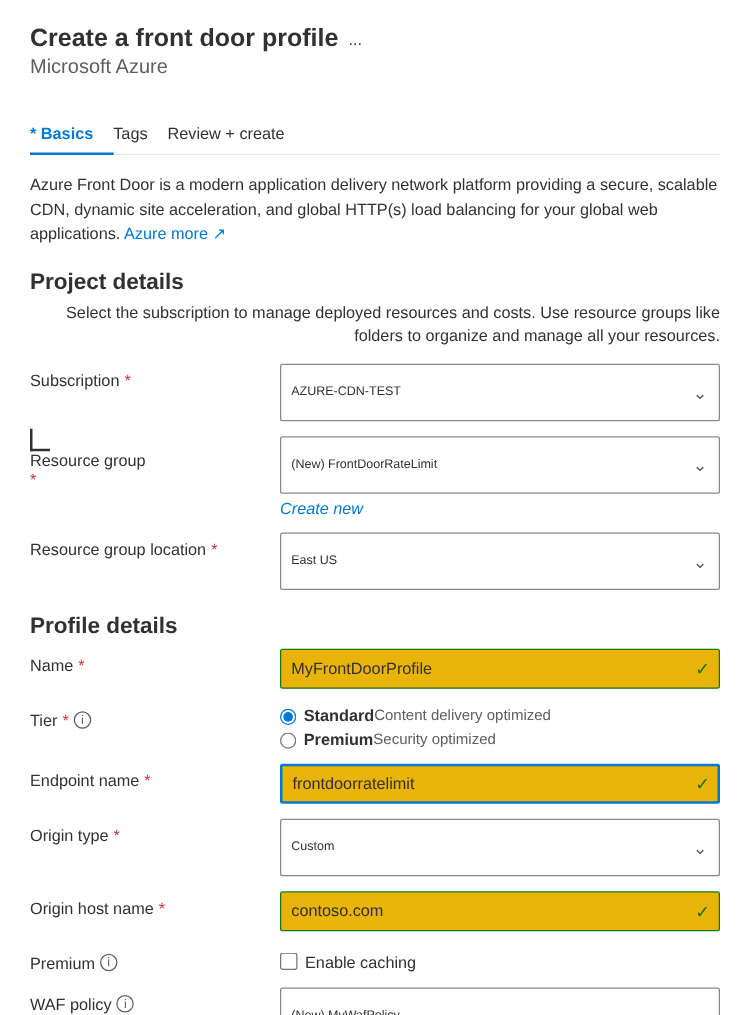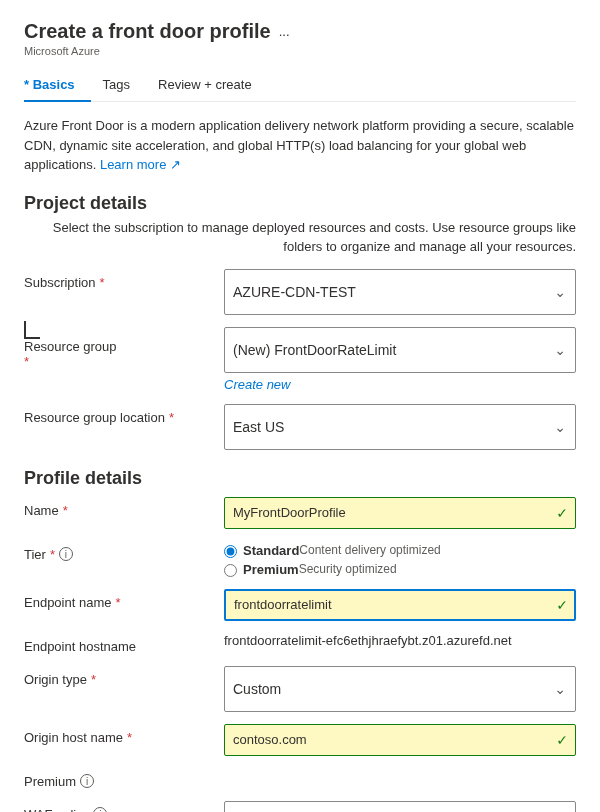--- a/index.html
+++ b/index.html
@@ -16,28 +16,28 @@
     }
     .page-title {
       font-size: 20px;
       font-weight: 600;
       color: #323130;
       display: flex;
       align-items: center;
       gap: 8px;
     }
     .page-subtitle {
-      font-size: 11px;
+      font-size: 16px;
       color: #605e5c;
       margin-top: 2px;
     }
     .tabs {
       display: flex;
-      gap: 12px;
-      margin-top: 12px;
+      gap: 0;
+      margin-top: 28px;
       border-bottom: 1px solid #edebe9;
     }
     .tab {
       padding: 8px 16px 8px 0;
       font-size: 13px;
       cursor: pointer;
       color: #323130;
       border-bottom: 2px solid transparent;
       margin-bottom: -1px;
     }
@@ -109,21 +109,21 @@
     .form-control {
       flex: 1;
       position: relative;
     }
     .form-select {
       width: 100%;
       height: 46px;
       border: 1px solid #8a8886;
       border-radius: 2px;
       padding: 0 32px 0 8px;
-      font-size: 14px;
+      font-size: 10px;
       color: #323130;
       background: #fff;
       appearance: none;
       cursor: pointer;
     }
     .select-wrapper {
       position: relative;
     }
     .select-wrapper::after {
       content: '⌄';
@@ -136,21 +136,21 @@
       font-size: 14px;
     }
     .form-input {
       width: 100%;
       height: 32px;
       border: 1px solid #8a8886;
       border-radius: 2px;
       padding: 0 30px 0 8px;
       font-size: 13px;
       color: #323130;
-      background: #fef9c3;
+      background: #eab308;
     }
     .input-wrapper {
       position: relative;
     }
     .input-check {
       position: absolute;
       right: 8px;
       top: 50%;
       transform: translateY(-50%);
       color: #107c10;
@@ -234,21 +234,21 @@
   <div class="page-subtitle">Microsoft Azure</div>
 
   <div class="tabs">
     <div class="tab active tab-basics">Basics</div>
     <div class="tab">Tags</div>
     <div class="tab">Review + create</div>
   </div>
 
   <p class="description">
     <span>Azure Front Door is a modern application delivery network platform providing a secure, scalable CDN, dynamic site acceleration, and global HTTP(s) load balancing for your global web applications.</span>
-    <a href="#"> <span>Learn more</span> ↗</a>
+    <a href="#"> <span>Azure more</span> ↗</a>
   </p>
 
   <div class="section-title">Project details</div>
   <div class="section-desc">Select the subscription to manage deployed resources and costs. Use resource groups like folders to organize and manage all your resources.</div>
 
   <div class="form-row">
     <div class="form-label">
       <span>Subscription</span>
       <span class="required-star">*</span>
     </div>
@@ -331,28 +331,20 @@
     <div class="form-label">
       <span>Endpoint name</span>
       <span class="required-star">*</span>
     </div>
     <div class="form-control input-wrapper">
       <input type="text" class="form-input input-active" value="frontdoorratelimit" style="">
       <span class="input-check">✓</span>
     </div>
   </div>
 
-  <div class="form-row">
-    <div class="form-label">
-      <span>Endpoint hostname</span>
-    </div>
-    <div class="form-control">
-      <span class="hostname-text">frontdoorratelimit-efc6ethjhraefybt.z01.azurefd.net</span>
-    </div>
-  </div>
 
   <div class="form-row">
     <div class="form-label">
       <span>Origin type</span>
       <span class="required-star">*</span>
     </div>
     <div class="form-control select-wrapper">
       <select class="form-select">
         <option>Custom</option>
       </select>
@@ -367,20 +359,26 @@
     <div class="form-control input-wrapper">
       <input type="text" class="form-input input-validated" value="contoso.com" style="">
       <span class="input-check">✓</span>
     </div>
   </div>
 
   <div class="form-row">
     <div class="form-label">
       <span>Premium</span>
       <span class="info-icon">i</span>
+    </div>
+    <div class="form-control">
+      <div class="checkbox-row">
+        <input type="checkbox" class="checkbox-input" style="">
+        <label class="checkbox-label">Enable caching</label>
+      </div>
     </div>
   </div>
 
   <div class="form-row">
     <div class="form-label">
       <span>WAF policy</span>
       <span class="info-icon">i</span>
     </div>
     <div class="form-control">
       <div class="select-wrapper">

